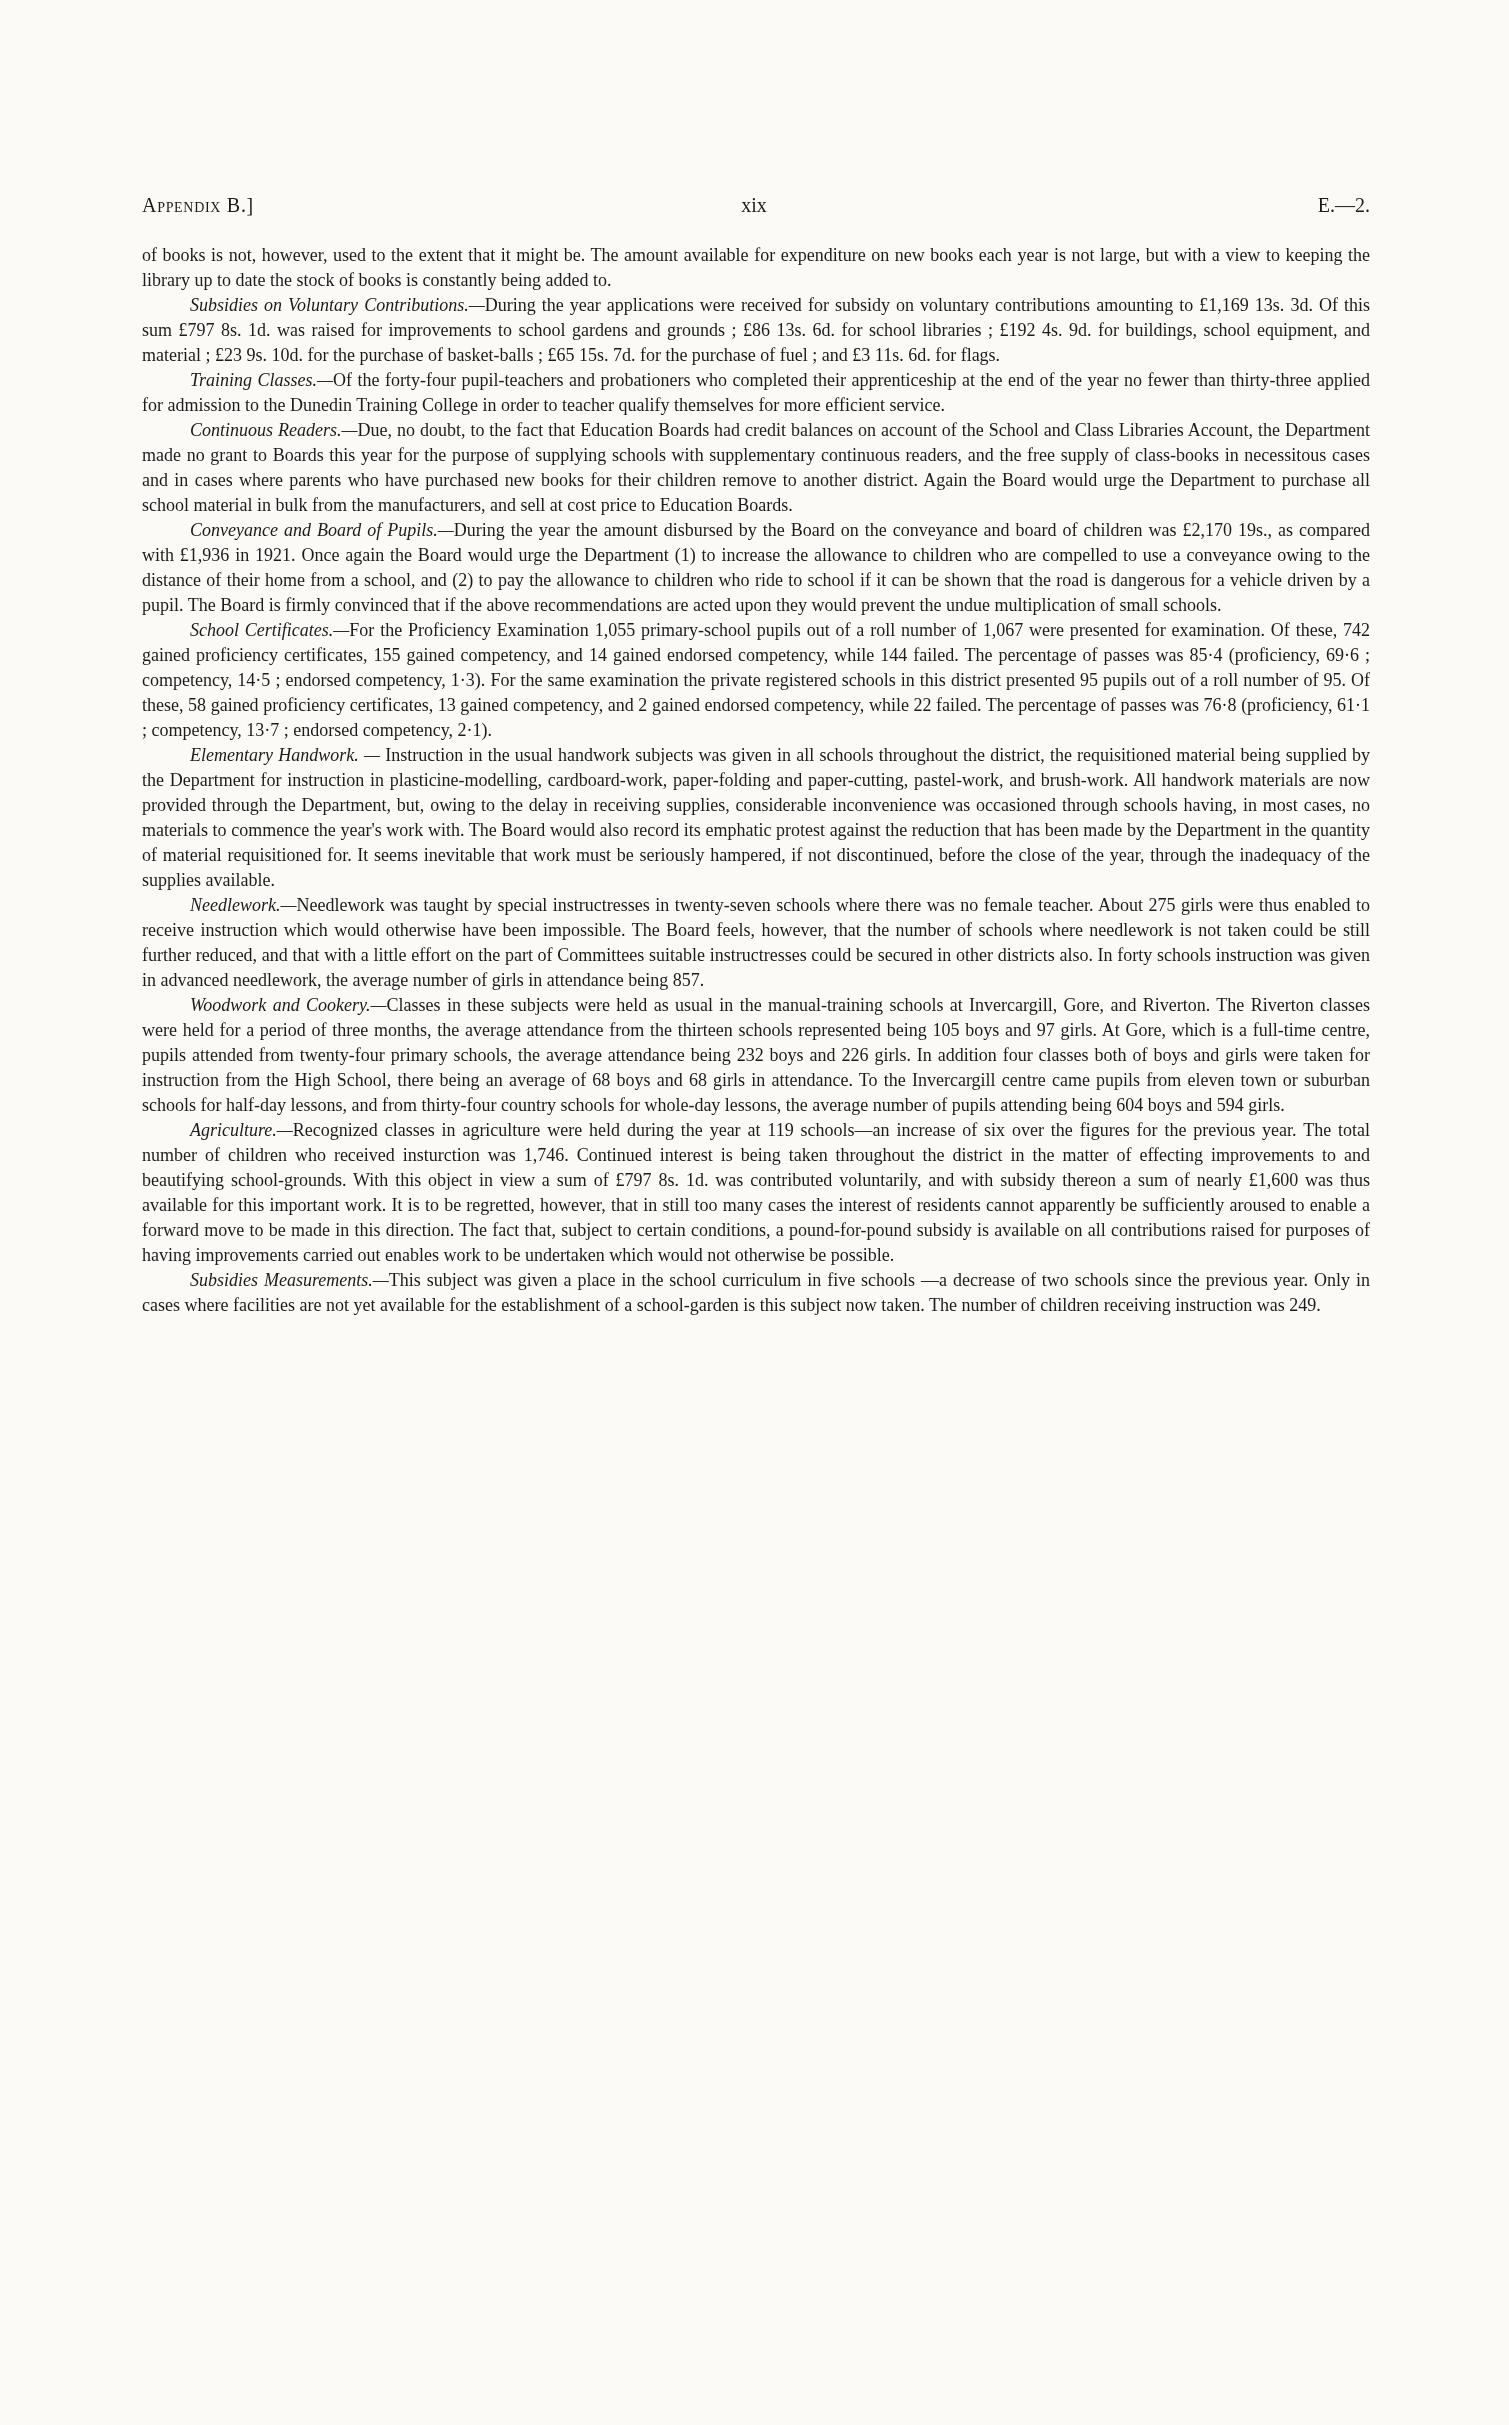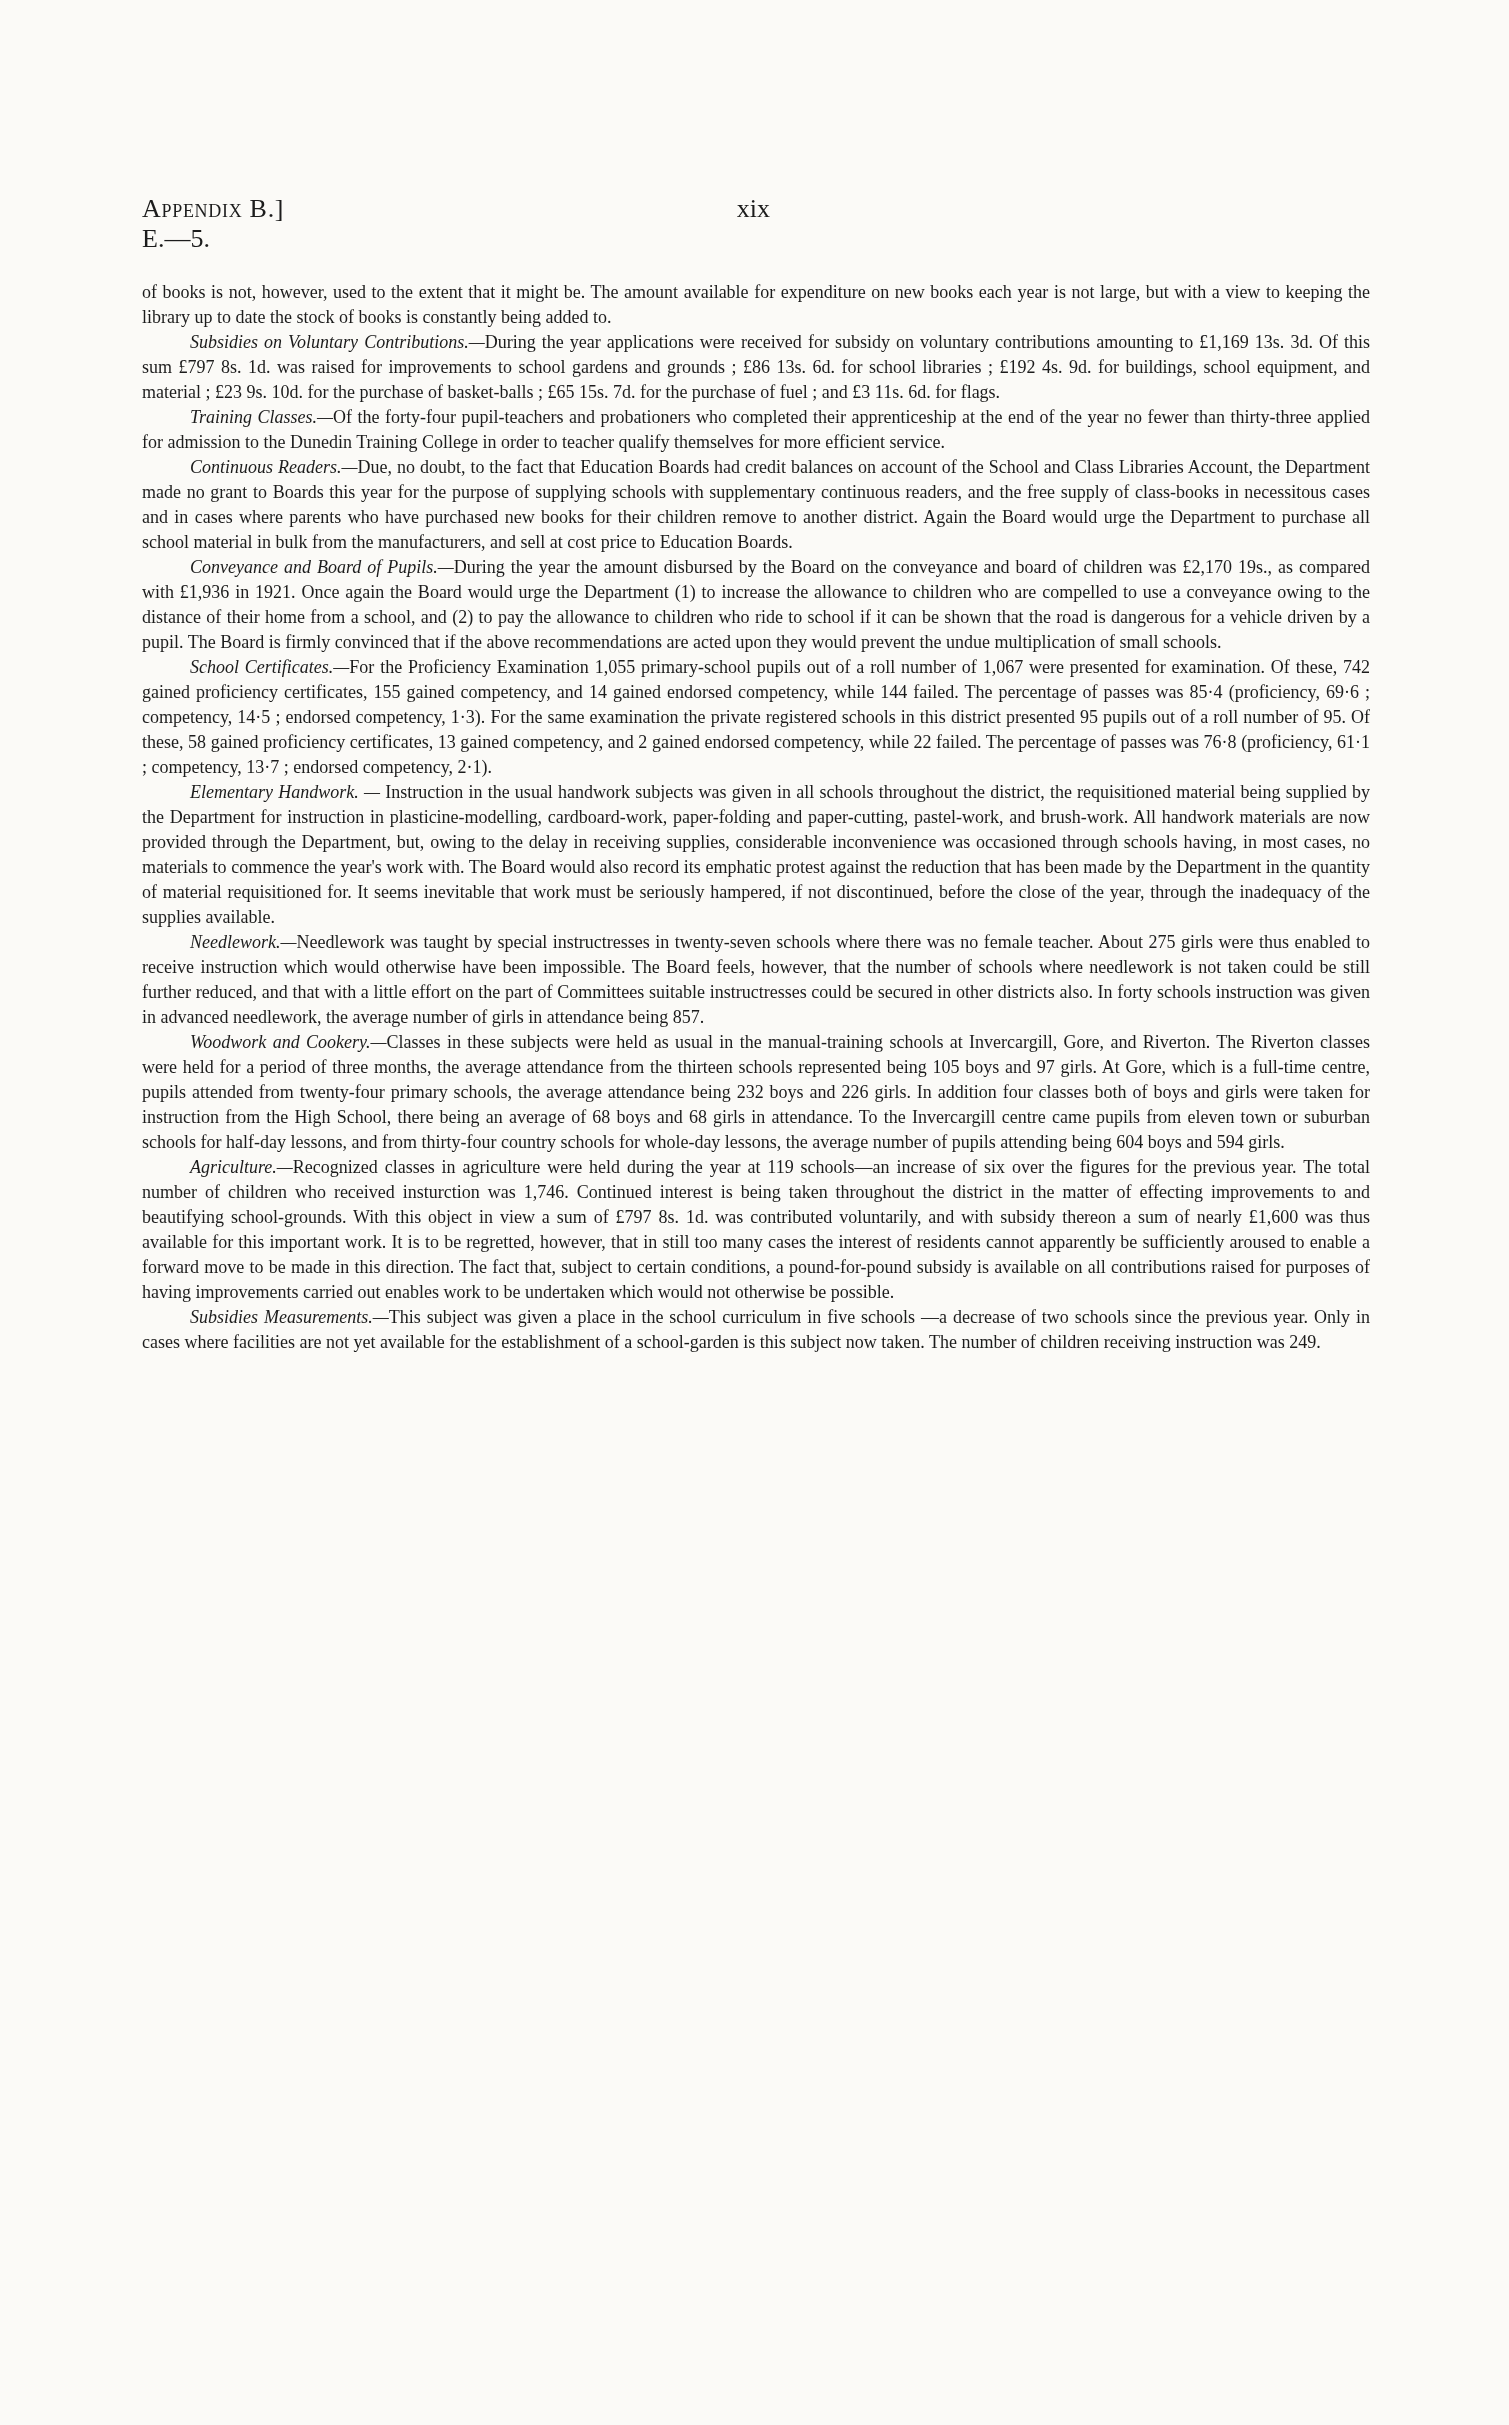--- a/index.html
+++ b/index.html
@@ -20,23 +20,22 @@
   .content {
     position: absolute;
     left: 142px;
     top: 194px;
     width: 1228px;
   }
   .page-header {
     display: flex;
     justify-content: space-between;
     align-items: baseline;
-    font-size: 26px;
+    font-size: 20px;
     margin-bottom: 26px;
-    flex-direction: column;
   }
   .page-header .left { font-variant: small-caps; letter-spacing: 0.7px; }
   .page-header .center { position: absolute; left: 50%; transform: translateX(-58%); }
   .page-header .right { }
   .body-text {
     font-size: 18px;
     line-height: 25px;
     text-align: justify;
   }
   p.para {
@@ -48,21 +47,21 @@
 </style>
 </head>
 <body>
 
 <div class="sheet">
   <div class="content">
 
     <div class="page-header">
       <span class="left">Appendix B.]</span>
       <span class="center">xix</span>
-      <span class="right">E.—5.</span>
+      <span class="right">E.—2.</span>
     </div>
 
     <div class="body-text">
       <p class="para no-indent"><i></i><span>of books is not, however, used to the extent that it might be.  The amount available for expenditure on new books each year is not large, but with a view to keeping the library up to date the stock of books is constantly being added to.</span></p>
       <p class="para"><i>Subsidies on Voluntary Contributions.—</i><span>During the year applications were received for subsidy on voluntary contributions amounting to £1,169 13s. 3d.  Of this sum £797 8s. 1d. was raised for improvements to school gardens and grounds ;  £86 13s. 6d. for school libraries ;  £192 4s. 9d. for buildings, school equipment, and material ;  £23 9s. 10d. for the purchase of basket-balls ;  £65 15s. 7d. for the purchase of fuel ;  and £3 11s. 6d. for flags.</span></p>
       <p class="para"><i>Training Classes.—</i><span>Of the forty-four pupil-teachers and probationers who completed their apprenticeship at the end of the year no fewer than thirty-three applied for admission to the Dunedin Training College in order to teacher qualify themselves for more efficient service.</span></p>
       <p class="para"><i>Continuous Readers.—</i><span>Due, no doubt, to the fact that Education Boards had credit balances on account of the School and Class Libraries Account, the Department made no grant to Boards this year for the purpose of supplying schools with supplementary continuous readers, and the free supply of class-books in necessitous cases and in cases where parents who have purchased new books for their children remove to another district.  Again the Board would urge the Department to purchase all school material in bulk from the manufacturers, and sell at cost price to Education Boards.</span></p>
       <p class="para"><i>Conveyance and Board of Pupils.—</i><span>During the year the amount disbursed by the Board on the conveyance and board of children was £2,170 19s., as compared with £1,936 in 1921.  Once again the Board would urge the Department (1) to increase the allowance to children who are compelled to use a conveyance owing to the distance of their home from a school, and (2) to pay the allowance to children who ride to school if it can be shown that the road is dangerous for a vehicle driven by a pupil.  The Board is firmly convinced that if the above recommendations are acted upon they would prevent the undue multiplication of small schools.</span></p>
       <p class="para"><i>School Certificates.—</i><span>For the Proficiency Examination 1,055 primary-school pupils out of a roll number of 1,067 were presented for examination.  Of these, 742 gained proficiency certificates, 155 gained competency, and 14 gained endorsed competency, while 144 failed.  The percentage of passes was 85·4 (proficiency, 69·6 ;  competency, 14·5 ;  endorsed competency, 1·3).  For the same examination the private registered schools in this district presented 95 pupils out of a roll number of 95.  Of these, 58 gained proficiency certificates, 13 gained competency, and 2 gained endorsed competency, while 22 failed.  The percentage of passes was 76·8 (proficiency, 61·1 ;  competency, 13·7 ;  endorsed competency, 2·1).</span></p>
       <p class="para"><i>Elementary Handwork. — </i><span>Instruction in the usual handwork subjects was given in all schools throughout the district, the requisitioned material being supplied by the Department for instruction in plasticine-modelling, cardboard-work, paper-folding and paper-cutting, pastel-work, and brush-work.  All handwork materials are now provided through the Department, but, owing to the delay in receiving supplies, considerable inconvenience was occasioned through schools having, in most cases, no materials to commence the year's work with.  The Board would also record its emphatic protest against the reduction that has been made by the Department in the quantity of material requisitioned for.  It seems inevitable that work must be seriously hampered, if not discontinued, before the close of the year, through the inadequacy of the supplies available.</span></p>

